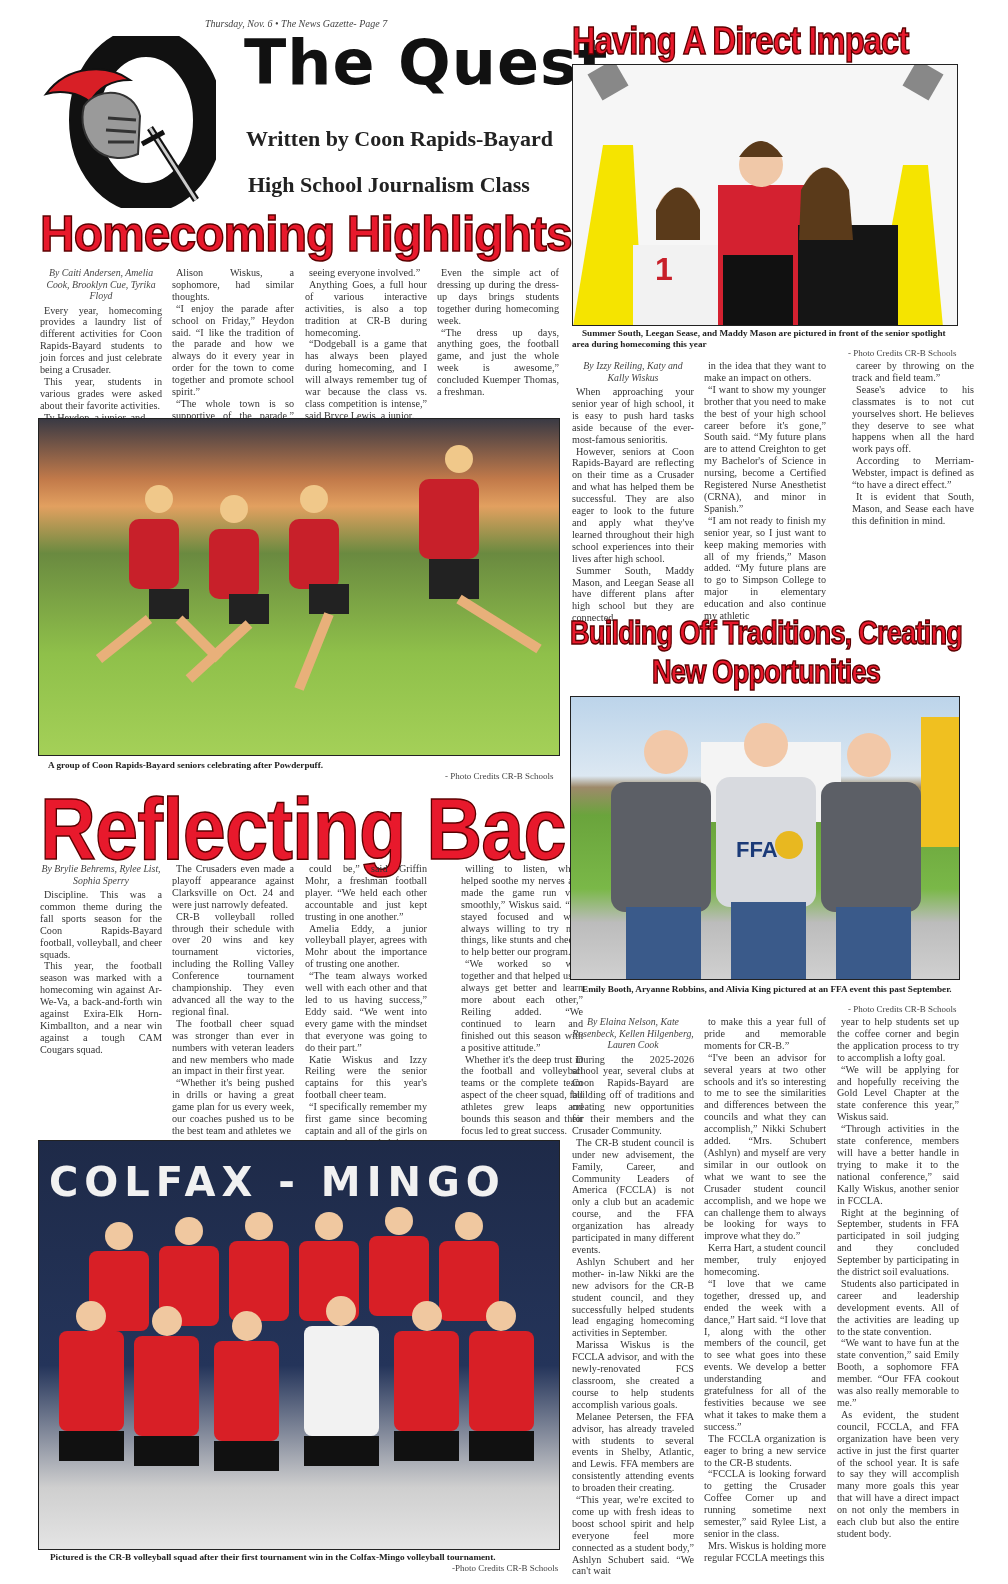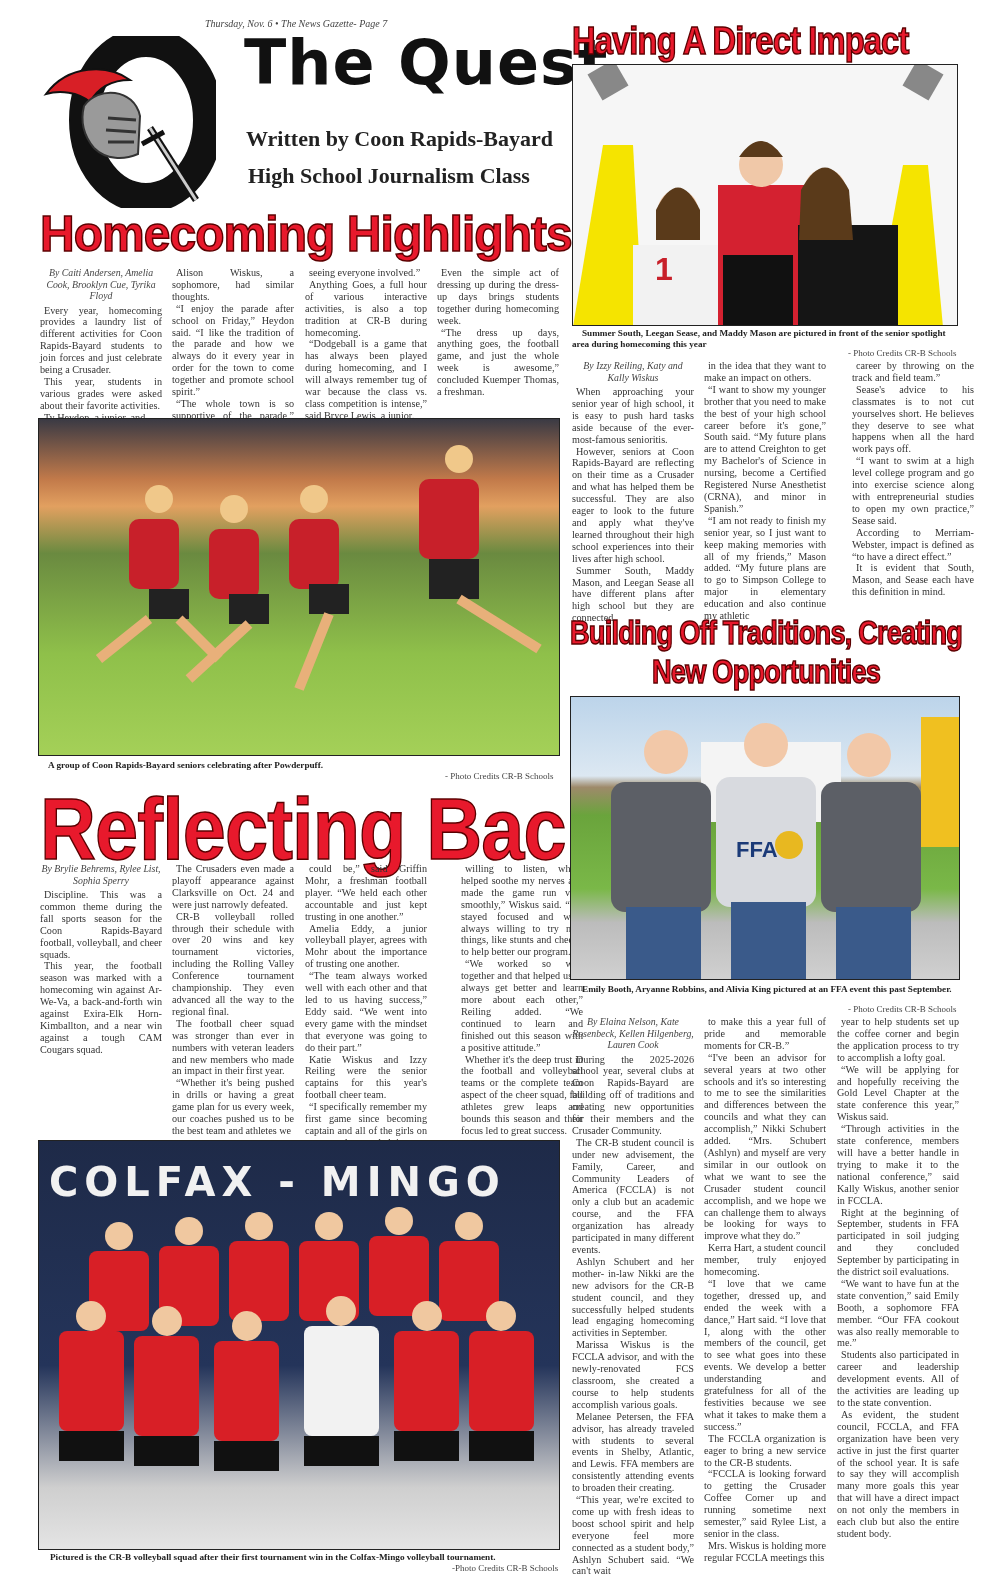--- a/index.html
+++ b/index.html
@@ -3,21 +3,21 @@
 <meta charset="utf-8">
 <style>
   * { box-sizing: border-box; margin: 0; padding: 0; }
   html, body { width: 1008px; height: 1584px; background: #fff; overflow: hidden; }
   body { position: relative; font-family: "Liberation Serif", serif; color: #222; }
   .abs { position: absolute; }
   .dateline { left: 205px; top: 18px; font-size: 10px; font-style: italic; color: #444; }
   .masthead { left: 244px; top: 26px; font-family: "DejaVu Sans", sans-serif; font-weight: bold; font-size: 62px; color: #111; letter-spacing: 1px; }
   .sub1, .sub2 { font-family: "Liberation Serif", serif; font-weight: bold; font-size: 22px; color: #222; }
   .sub1 { left: 228px; top: 126px; margin-left: 18px; }
-  .sub2 { left: 248px; top: 163px; }
+  .sub2 { left: 248px; top: 172px; }
   .logo { left: 38px; top: 36px; width: 178px; height: 172px; }
   .headline {
     font-family: "Liberation Sans", sans-serif; font-weight: bold; color: #e8192c;
     -webkit-text-stroke: 1.5px #5a0000; text-align: center; white-space: nowrap;
     transform-origin: left top; letter-spacing: -1px;
   }
   .h-home { left: 40px; top: 205px; font-size: 50px; transform: scaleX(0.96); }
   .h-reflect { left: 40px; top: 778px; font-size: 88px; transform: scaleX(0.88); }
   .h-impact { left: 572px; top: 20px; font-size: 38px; transform: scaleX(0.86); }
   .h-build1 { left: 570px; top: 613px; font-size: 34px; transform: scaleX(0.80); }
@@ -202,21 +202,20 @@
   <p>Summer South, Maddy Mason, and Leegan Sease all have different plans after high school but they are connected</p>
 </div>
 <div class="abs col" style="left:704px;top:360px;width:122px;">
   <p>in the idea that they want to make an impact on others.</p>
   <p>“I want to show my younger brother that you need to make the best of your high school career before it's gone,” South said. “My future plans are to attend Creighton to get my Bachelor's of Science in nursing, become a Certified Registered Nurse Anesthetist (CRNA), and minor in Spanish.”</p>
   <p>“I am not ready to finish my senior year, so I just want to keep making memories with all of my friends,” Mason added. “My future plans are to go to Simpson College to major in elementary education and also continue my athletic</p>
 </div>
 <div class="abs col" style="left:837px;top:360px;width:122px;margin-left:15px;">
   <p>career by throwing on the track and field team.”</p>
   <p>Sease's advice to his classmates is to not cut yourselves short. He believes they deserve to see what happens when all the hard work pays off.</p>
-  <p>“I want to swim at a high level college program and go into exercise science along with entrepreneurial studies to open my own practice,” Sease said.</p>
   <p>According to Merriam-Webster, impact is defined as “to have a direct effect.”</p>
   <p>It is evident that South, Mason, and Sease each have this definition in mind.</p>
 </div>
 
 <div class="abs headline h-build1">Building Off Traditions, Creating</div>
 <div class="abs headline h-build2">New Opportunities</div>
 <div class="abs photo" style="left:570px;top:696px;width:390px;height:284px;background:linear-gradient(180deg,#bcd4ea 0%,#dce8f2 28%,#9e8a6a 32%,#6aa43c 42%,#7ab848 68%,#bcbcbc 80%,#d0d0d0 100%);">
   <svg width="390" height="284" viewBox="0 0 390 284">
     <rect x="130" y="45" width="140" height="80" fill="#f4f4f4"></rect>
     <rect x="350" y="20" width="40" height="130" fill="#f0c020"></rect>
@@ -255,16 +254,16 @@
   <p>“I love that we came together, dressed up, and ended the week with a dance,” Hart said. “I love that I, along with the other members of the council, get to see what goes into these events. We develop a better understanding and gratefulness for all of the festivities because we see what it takes to make them a success.”</p>
   <p>The FCCLA organization is eager to bring a new service to the CR-B students.</p>
   <p>“FCCLA is looking forward to getting the Crusader Coffee Corner up and running sometime next semester,” said Rylee List, a senior in the class.</p>
   <p>Mrs. Wiskus is holding more regular FCCLA meetings this</p>
 </div>
 <div class="abs col" style="left:837px;top:1016px;width:122px;">
   <p>year to help students set up the coffee corner and begin the application process to try to accomplish a lofty goal.</p>
   <p>“We will be applying for and hopefully receiving the Gold Level Chapter at the state conference this year,” Wiskus said.</p>
   <p>“Through activities in the state conference, members will have a better handle in trying to make it to the national conference,” said Kally Wiskus, another senior in FCCLA.</p>
   <p>Right at the beginning of September, students in FFA participated in soil judging and they concluded September by participating in the district soil evaluations.</p>
+  <p>Students also participated in career and leadership development events. All of the activities are leading up to the state convention.</p>
   <p>“We want to have fun at the state convention,” said Emily Booth, a sophomore FFA member. “Our FFA cookout was also really memorable to me.”</p>
-  <p>Students also participated in career and leadership development events. All of the activities are leading up to the state convention.</p>
   <p>As evident, the student council, FCCLA, and FFA organization have been very active in just the first quarter of the school year. It is safe to say they will accomplish many more goals this year that will have a direct impact on not only the members in each club but also the entire student body.</p>
 </div>
 
 </body></html>

